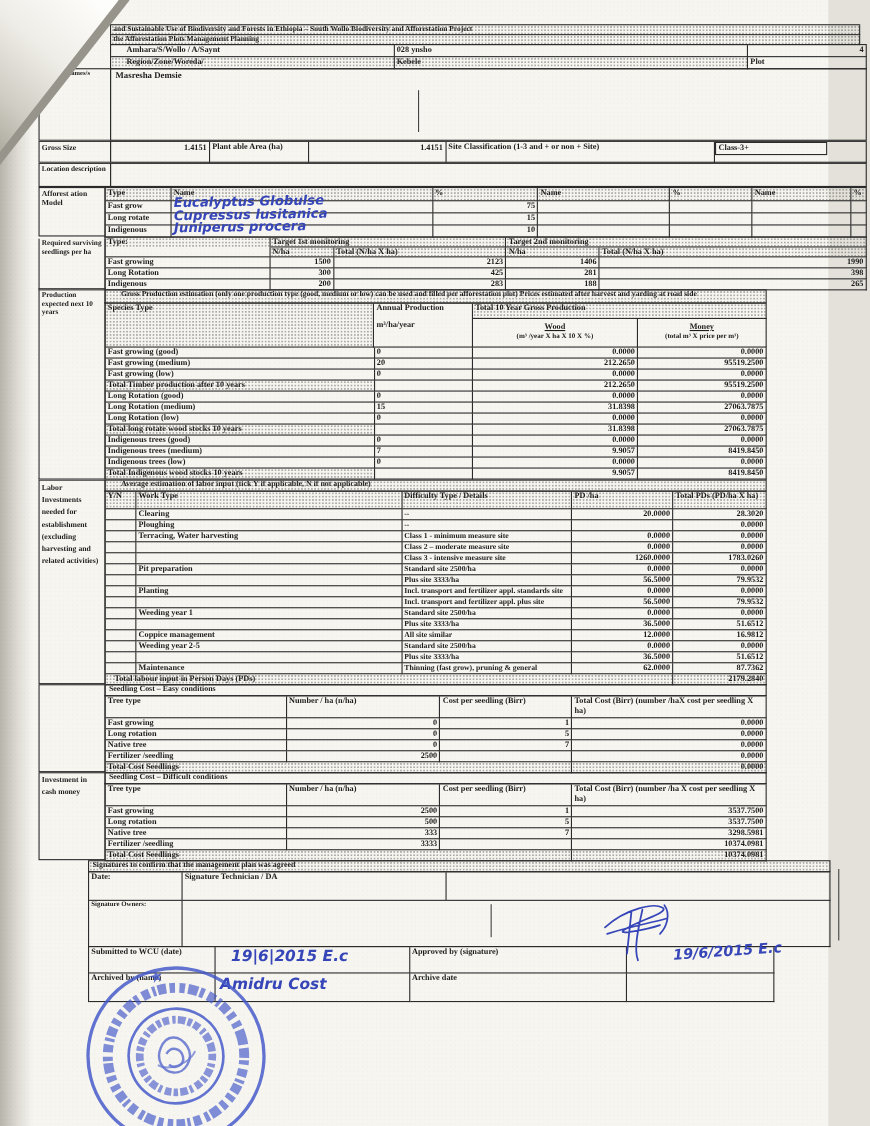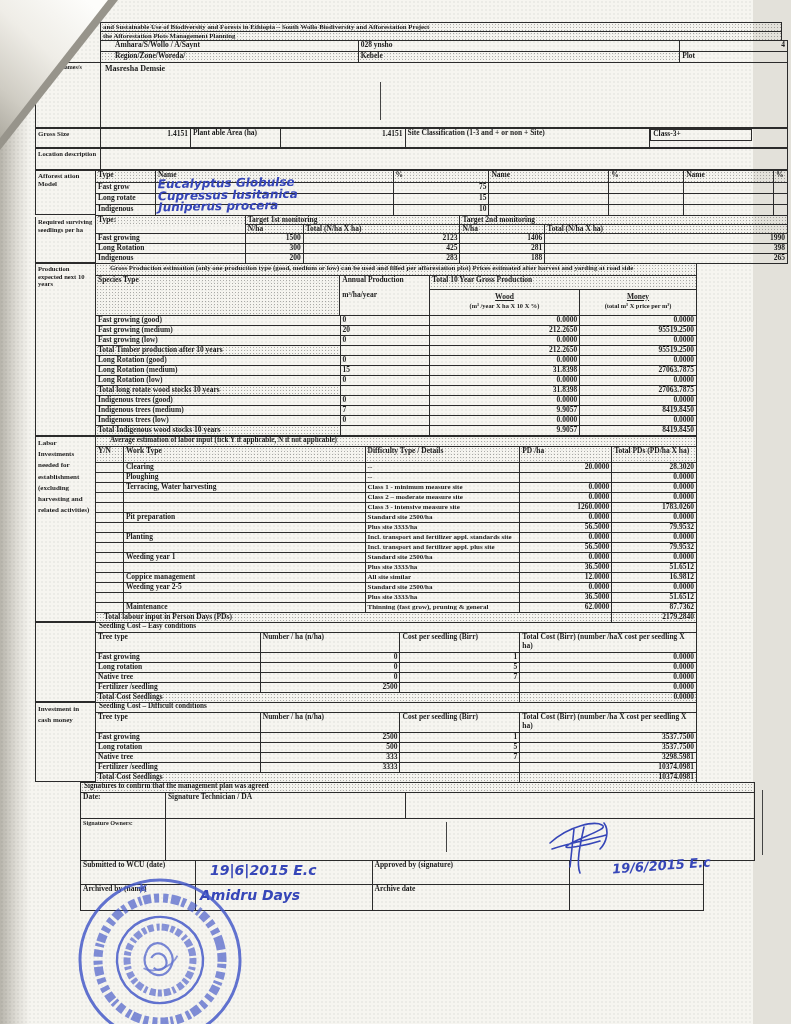--- a/index.html
+++ b/index.html
@@ -502,21 +502,21 @@
     <div class="row">
       <div class="cell" style="width:115px;height:26px;">Archived by (name)</div>
       <div class="cell" style="width:177px;height:26px;"></div>
       <div class="cell" style="width:198px;height:26px;">Archive date</div>
       <div class="cell" style="width:134px;height:26px;"></div>
     </div>
   </div>
   <div class="vline" style="left:762px;top:790px;height:65px;"></div>
 
   <div class="abs hand" style="left:210px;top:862px;font-size:14px;z-index:6;">19|6|2015 E.c</div>
-  <div class="abs hand" style="left:200px;top:887px;font-size:14px;z-index:6;">Amidru  Days</div>
+  <div class="abs hand" style="left:200px;top:887px;font-size:14px;z-index:6;">Amidru  Cost</div>
   <div class="abs hand" style="left:612px;top:858px;font-size:13px;transform:rotate(-4deg);z-index:6;white-space:nowrap;">19/6/2015 E.c</div>
   <svg class="abs" style="left:540px;top:815px;z-index:6;" width="100" height="68" viewBox="0 0 100 68">
     <path d="M10 28 C 30 10, 55 6, 62 10 C 70 14, 40 22, 28 30 C 18 36, 48 30, 60 26 M 34 14 L 30 52 M 44 12 C 40 30, 36 48, 40 58 M 12 34 C 30 28, 52 24, 66 20 M 64 8 C 70 16, 66 28, 60 34" stroke="#3646b8" stroke-width="1.6" fill="none" stroke-linecap="round"></path>
   </svg>
 
   <svg class="abs" style="left:72px;top:872px;z-index:8;opacity:.82;transform:rotate(-14deg);" width="176" height="176" viewBox="0 0 176 176">
     <g stroke="#4156c8" fill="none">
       <circle cx="88" cy="88" r="80" stroke-width="3"></circle>
       <circle cx="88" cy="88" r="62" stroke-width="9" stroke-dasharray="5 3 9 2 4 4 7 3 3 2 8 3 5 4" opacity=".8"></circle>
       <circle cx="88" cy="88" r="43" stroke-width="2.4"></circle>

